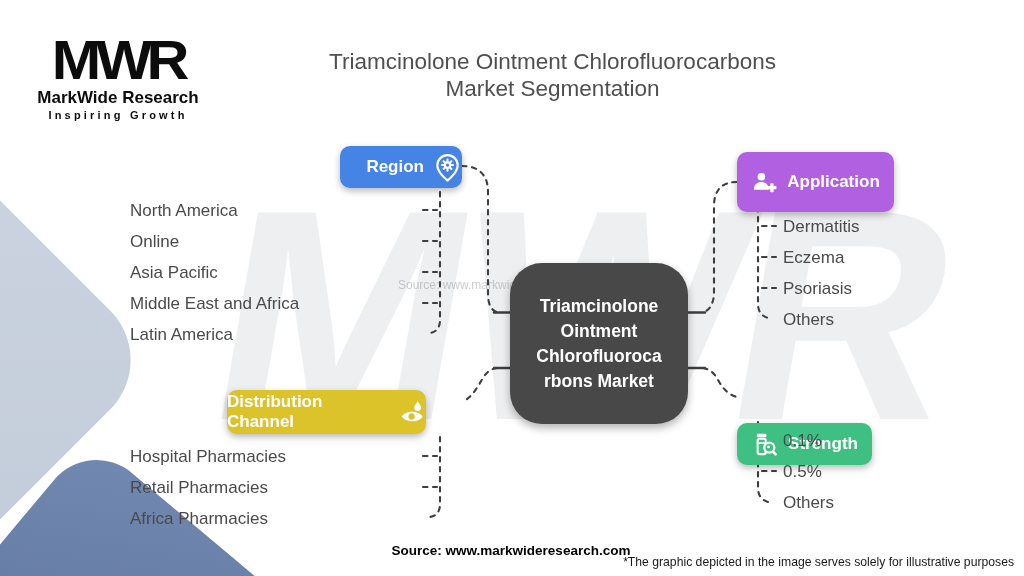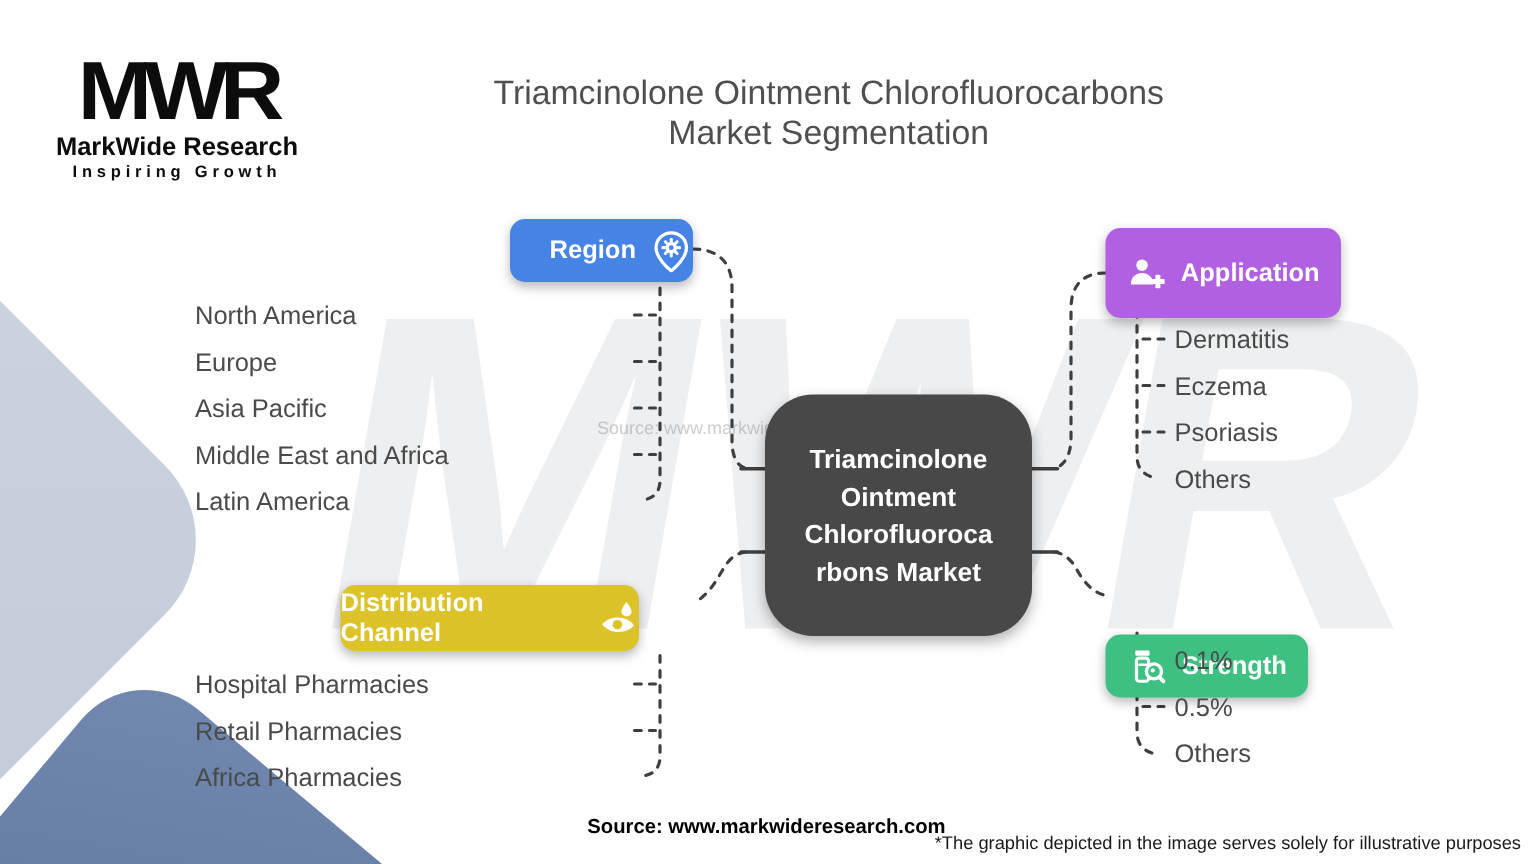--- a/index.html
+++ b/index.html
@@ -133,21 +133,21 @@
           <path d="M8.75 6.75 L10.02 8.02"></path>
         <path d="M12 5.4 L12 7.2"></path>
           <path d="M15.25 6.75 L13.98 8.02"></path>
       </g>
       <circle cx="12" cy="10" r="3.1" fill="#ffffff"></circle>
       <circle cx="12" cy="10" r="1.35" fill="#4583e4"></circle>
     </svg>
   </div>
   <div class="seg-list right list-region">
       <div>North America</div>
-      <div>Europe</div>
+      <div>Online</div>
       <div>Asia Pacific</div>
       <div>Middle East and Africa</div>
       <div>Latin America</div>
     </div>
 
   <div class="node node-application" style="background-color: rgb(177, 96, 226);">
     <svg viewBox="0 0 24 24" width="27" height="27">
       <circle cx="9.2" cy="6.9" r="3.4" fill="#ffffff"></circle>
       <path d="M2.6 18.4 C2.6 13.9 5.6 11.6 9.2 11.6 C12.8 11.6 15.8 13.9 15.8 18.4 Z" fill="#ffffff"></path>
       <rect x="14.6" y="15.1" width="8" height="3" rx="0.6" fill="#ffffff"></rect>

